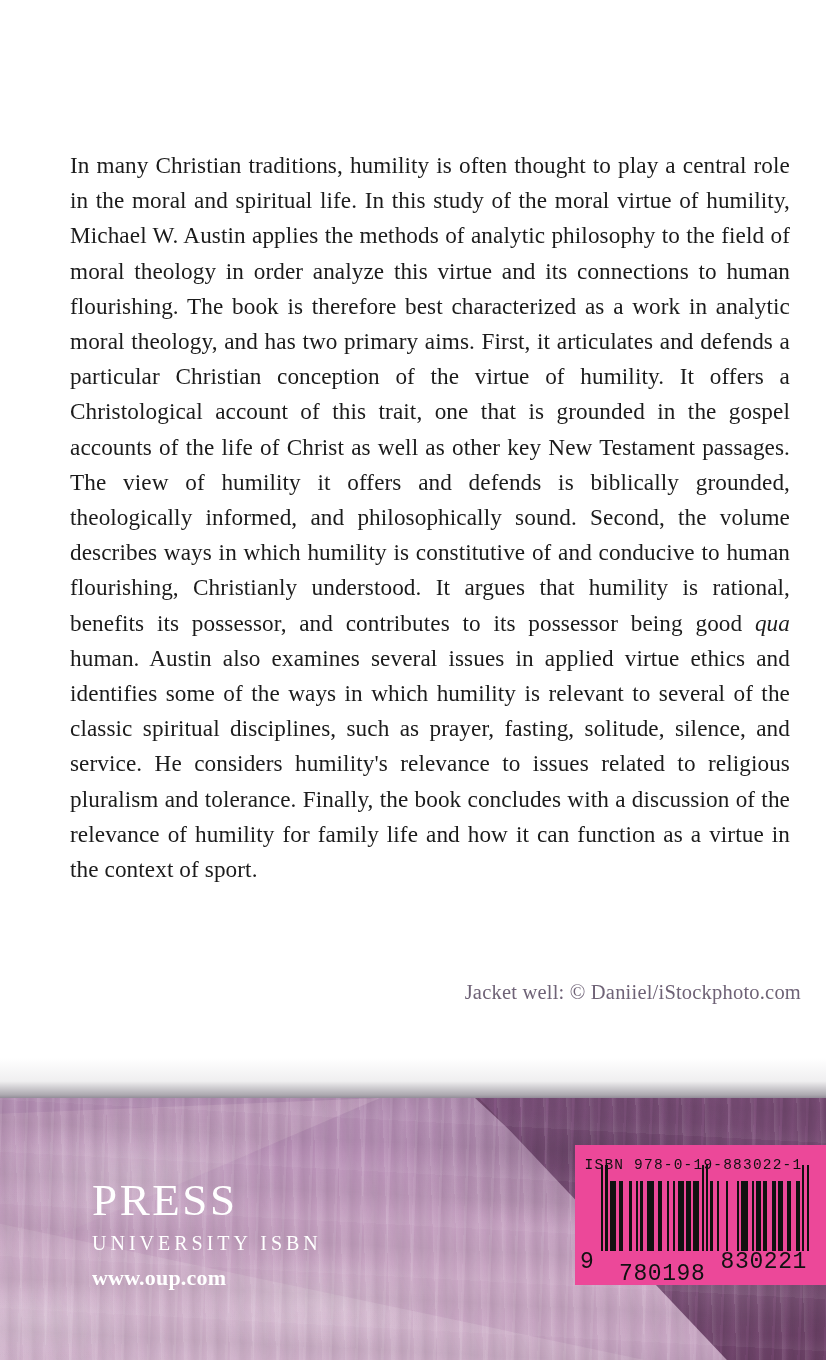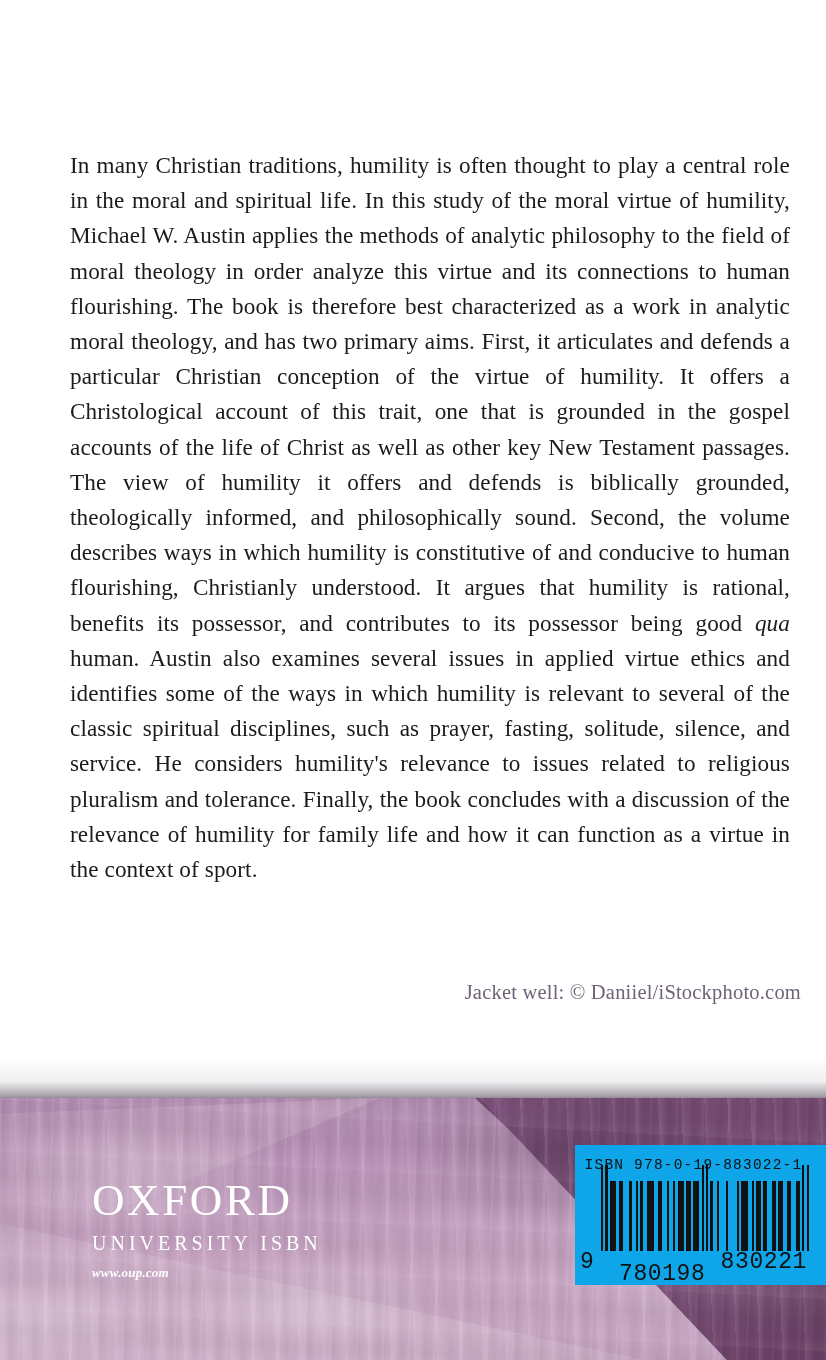--- a/index.html
+++ b/index.html
@@ -184,34 +184,33 @@
     letter-spacing: 4.0px;
     font-family: "Liberation Serif", "DejaVu Serif", serif;
   }
   #oup-url {
     position: absolute;
     left: 92px;
     top: 1265px;
     color: #ffffff;
     font-family: "Liberation Serif", "DejaVu Serif", serif;
     font-weight: bold;
-    font-size: 13px;
+    font-size: 22px;
     letter-spacing: 0.2px;
     z-index: 6;
-    font-style: italic;
   }
 
   
   #barcode-box {
     position: absolute;
     left: 575px;
     top: 1145px;
     width: 251px;
     height: 140px;
-    background: #0ea5e9;
+    background: #ec4899;
     z-index: 7;
     overflow: hidden;
   }
   #isbn-text {
     position: absolute;
     left: 0;
     right: 14px;
     top: 12px;
     text-align: center;
     font-family: "Liberation Mono", "DejaVu Sans Mono", monospace;
@@ -285,21 +284,21 @@
     <div class="wedge-dark"></div>
     <div class="wedge-dark2"></div>
     <div class="wedge-light"></div>
     <div class="wedge-light2"></div>
     <div class="mottle"></div>
     <div class="streaks"></div>
     <div class="streaks2"></div>
   </div>
 
   <div id="oup-logo">
-    <div id="oup-name">OXFORD</div>
+    <div id="oup-name">PRESS</div>
     <div id="oup-sub">UNIVERSITY ISBN</div>
   </div>
   <div id="oup-url">www.oup.com</div>
 
   <div id="barcode-box">
     <div id="isbn-text">ISBN 978-0-19-883022-1</div>
     <div id="barcode-bars">
         <div class="bar guard" style="width: 1.05263%;"></div>
         <div style="width: 1.05263%; height: 1px;"></div>
         <div class="bar guard" style="width: 1.05263%;"></div>

